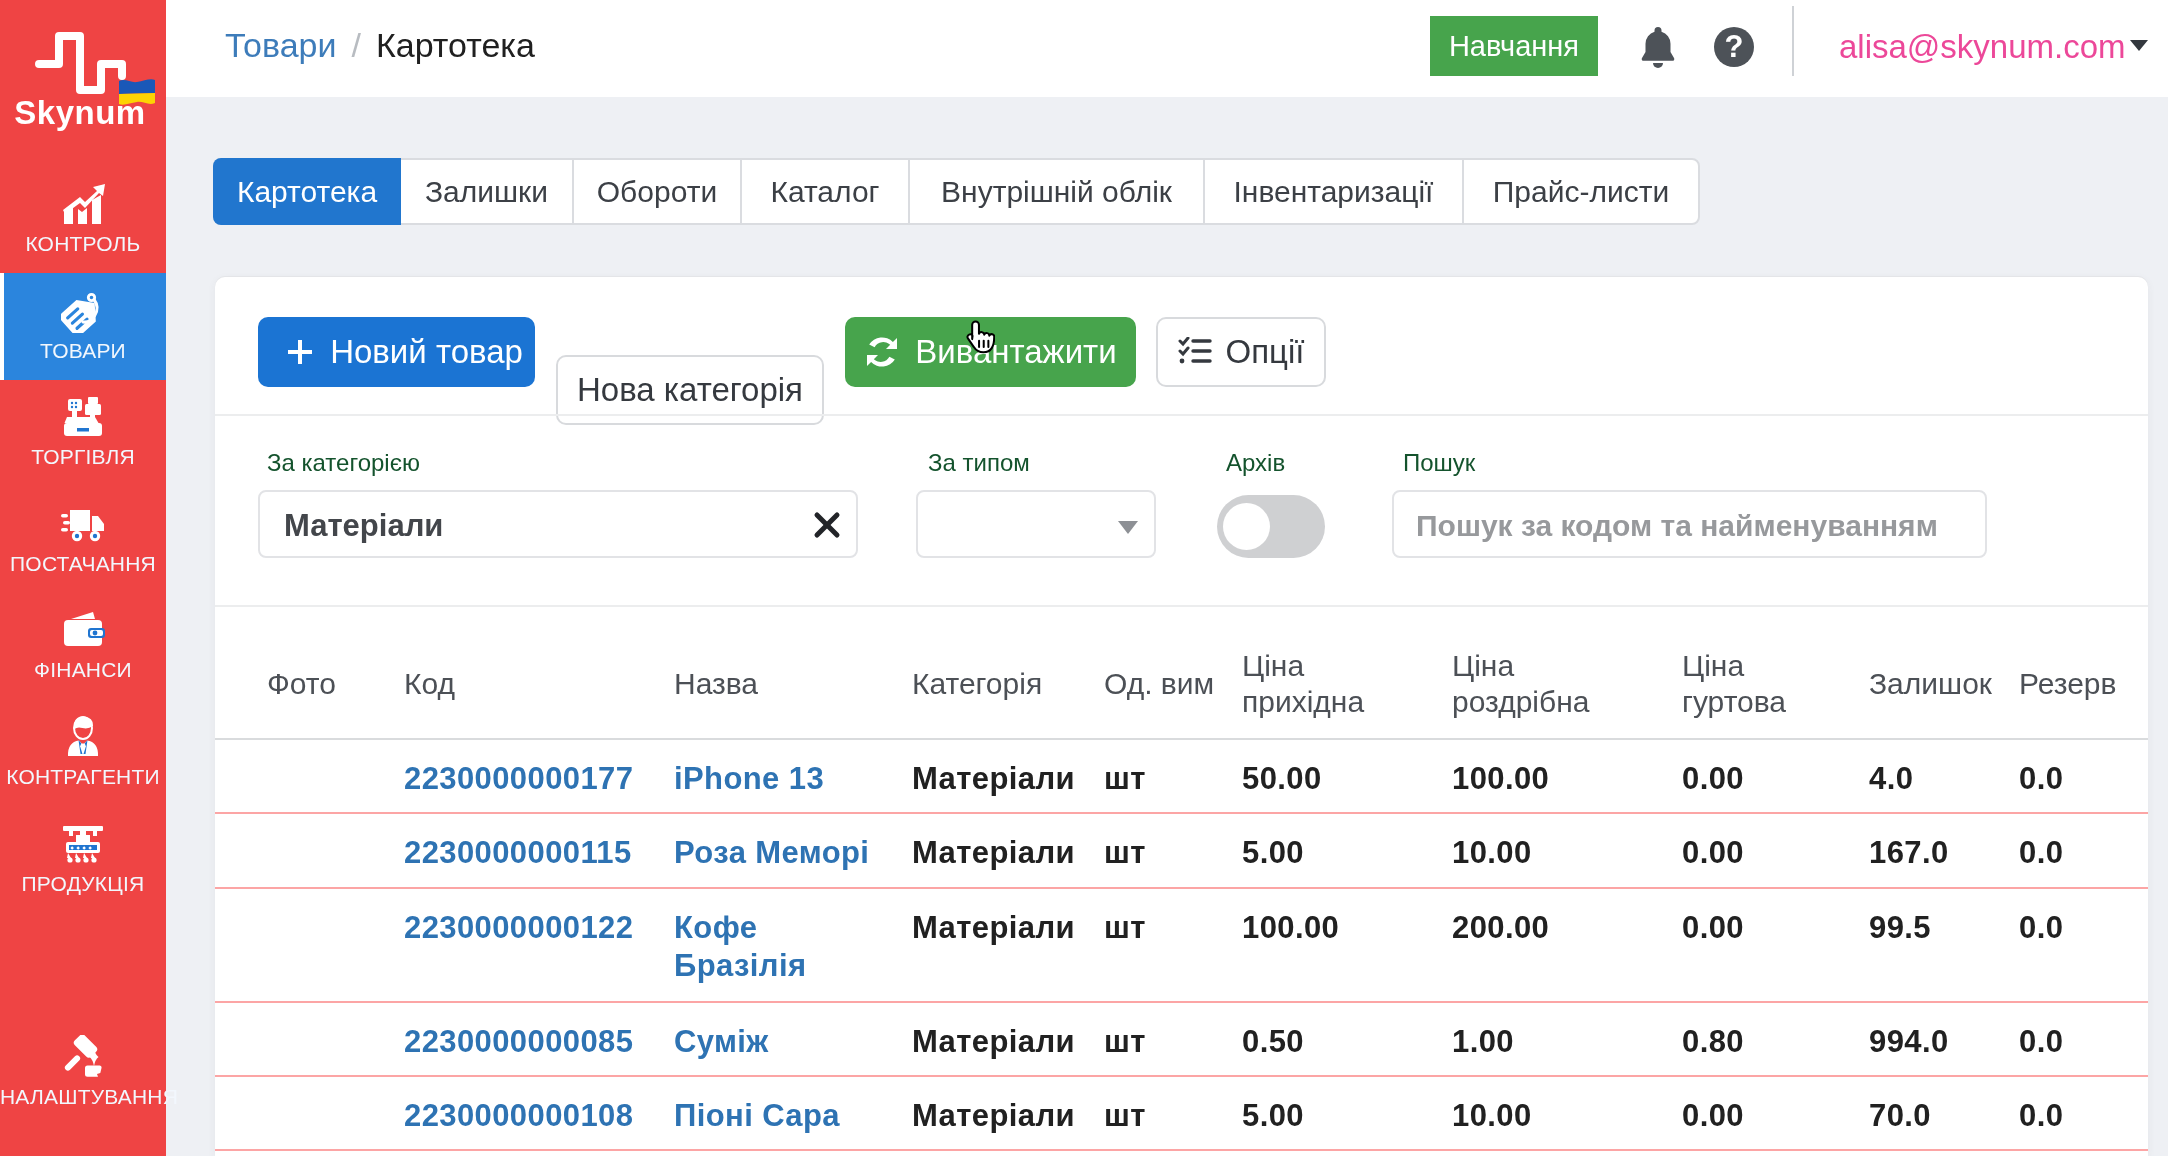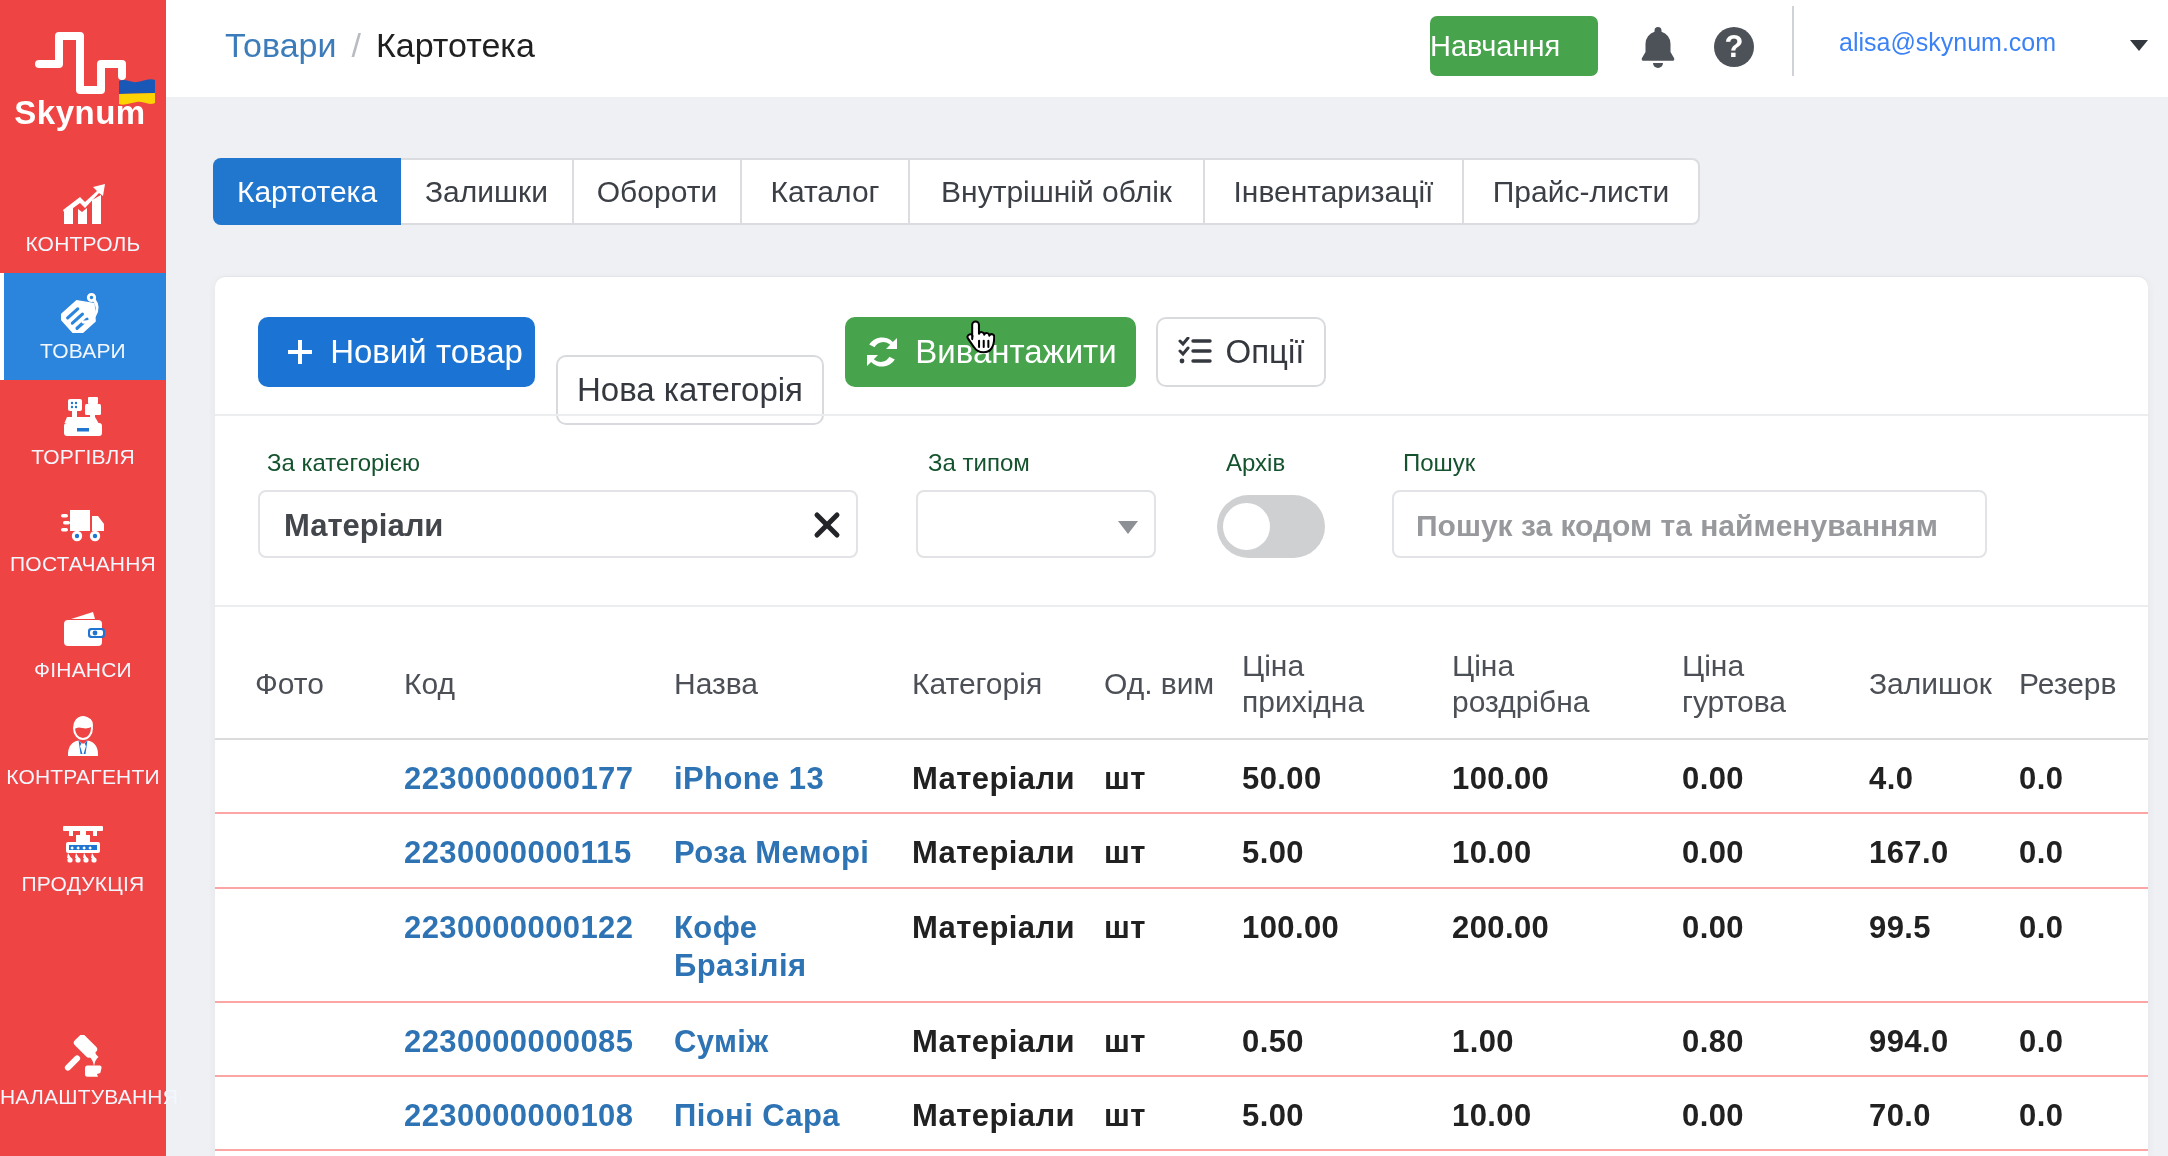--- a/index.html
+++ b/index.html
@@ -17,25 +17,25 @@
 .nav-item.active { background:#2b85dd; border-left:4px solid #ffffff; }
 .nav-item.active .ic { left:57px; }
 .nav-item.active .lbl { margin-left:-4px; }
 
 
 .topbar { position:absolute; left:166px; top:0; width:2002px; height:97px; background:#ffffff; }
 .crumb { position:absolute; left:59px; top:26px; font-size:34px; }
 .crumb .a { color:#3d7cba; }
 .crumb .sep { color:#b8bcc1; padding:0 15px; }
 .crumb .b { color:#202020; }
-.btn-green-top { position:absolute; left:1264px; top:16px; width:168px; height:60px; background:#47a44c; border-radius:7px; color:#fff; font-size:29px; line-height:60px; }
+.btn-green-top { position:absolute; left:1264px; top:16px; width:168px; height:60px; background:#47a44c; border-radius:0; color:#fff; font-size:29px; text-align:center; line-height:60px; }
 .bell { position:absolute; left:1472px; top:25px; }
 .help { position:absolute; left:1547px; top:26px; }
 .tb-sep { position:absolute; left:1626px; top:6px; width:2px; height:70px; background:#cfd2d6; }
-.email { position:absolute; left:1673px; top:28px; font-size:25px; color:#3b82f6; }
+.email { position:absolute; left:1673px; top:28px; font-size:33px; color:#ec4899; }
 .caret { position:absolute; left:1964px; top:40px; width:0; height:0; border-left:9px solid transparent; border-right:9px solid transparent; border-top:11px solid #33383e; }
 
 
 .tabs { position:absolute; left:213px; top:158px; height:67px; display:flex; background:#fff; border:2px solid #dadce0; border-radius:8px; }
 .tab { font-size:30px; color:#3c4046; line-height:63px; text-align:center; border-right:2px solid #dadce0; white-space:nowrap; }
 .tab:last-child { border-right:none; }
 .tab.active { background:#2176ce; color:#fff; border-radius:8px 0 0 8px; margin:-2px 0 -2px -2px; line-height:67px; border-right:none; position:relative; }
 
 
 .card { position:absolute; left:215px; top:277px; width:1933px; height:879px; background:#fff; border-radius:10px 10px 0 0; box-shadow:0 -1px 0 #e4e5e8, 0 2px 8px rgba(60,64,67,.06); }
@@ -307,21 +307,21 @@
         <col style="width:192px">
       <col style="width:138px">
         <col style="width:210px">
         <col style="width:230px">
         <col style="width:187px">
       <col style="width:150px">
         <col style="width:144px">
     </colgroup>
     <thead>
       <tr>
-        <th style="padding-left:40px">Фото</th>
+        <th style="padding-left:52px">Фото</th>
         <th>Код</th>
         <th>Назва</th>
         <th>Категорія</th>
         <th>Од. вим</th>
         <th>Ціна<br>прихідна</th>
         <th>Ціна<br>роздрібна</th>
         <th>Ціна<br>гуртова</th>
         <th>Залишок</th>
         <th>Резерв</th>
       </tr>

